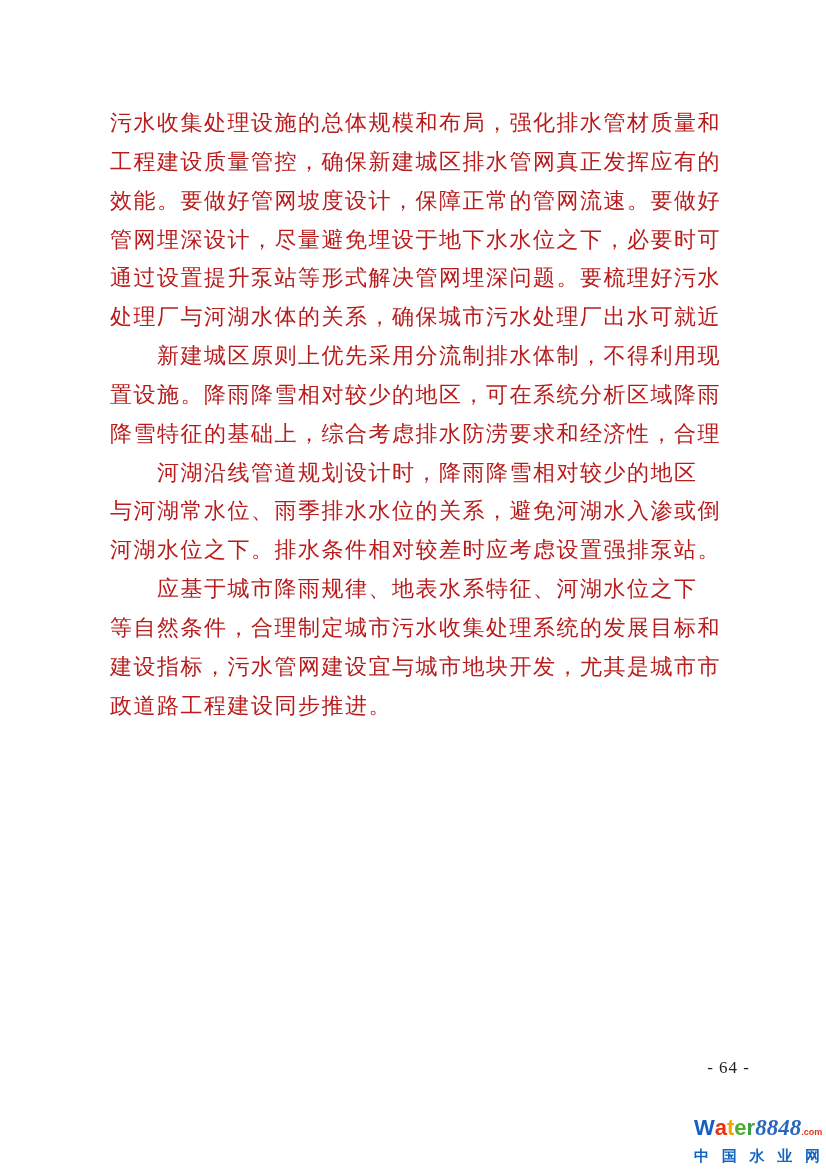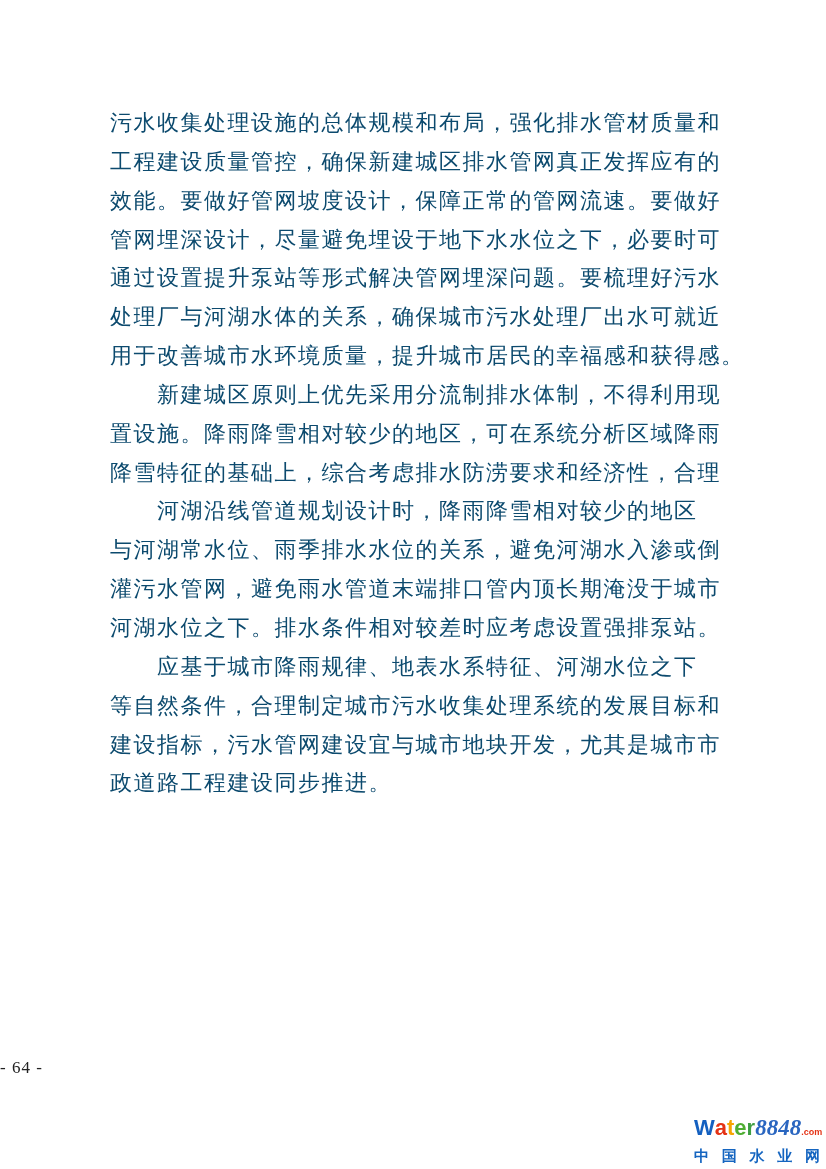--- a/index.html
+++ b/index.html
@@ -13,39 +13,39 @@
     width: 826px;
     height: 1169px;
     background: #ffffff;
     overflow: hidden;
   }
   .text-block {
     position: absolute;
     left: 110px;
     top: 104px;
     width: 640px;
-    color: #0c4a6e;
+    color: #b91c1c;
   }
   .line {
     height: 38.85px;
     line-height: 38.85px;
     font-size: 22px;
     letter-spacing: 1.5px;
     white-space: nowrap;
     text-align: left;
   }
   .line.indent {
     padding-left: 47px;
   }
   .page-number {
     position: absolute;
     top: 1058px;
     left: 0;
     width: 750px;
-    text-align: left;
+    text-align: right;
     font-size: 17px;
     color: #222222;
     letter-spacing: 1px;
   }
   .watermark {
     position: absolute;
     left: 694px;
     top: 1116px;
     width: 128px;
   }
@@ -88,27 +88,25 @@
 
 <div class="page">
 
   <div class="text-block">
       <div class="line">污水收集处理设施的总体规模和布局，强化排水管材质量和</div>
       <div class="line">工程建设质量管控，确保新建城区排水管网真正发挥应有的</div>
       <div class="line">效能。要做好管网坡度设计，保障正常的管网流速。要做好</div>
       <div class="line">管网埋深设计，尽量避免埋设于地下水水位之下，必要时可</div>
       <div class="line">通过设置提升泵站等形式解决管网埋深问题。要梳理好污水</div>
       <div class="line">处理厂与河湖水体的关系，确保城市污水处理厂出水可就近</div>
-      <div class="line">用于改善城市水环境质量，提升城市居民的幸福感和获得感。</div>
       <div class="line indent">新建城区原则上优先采用分流制排水体制，不得利用现</div>
       <div class="line">置设施。降雨降雪相对较少的地区，可在系统分析区域降雨</div>
       <div class="line">降雪特征的基础上，综合考虑排水防涝要求和经济性，合理</div>
       <div class="line indent">河湖沿线管道规划设计时，降雨降雪相对较少的地区</div>
       <div class="line">与河湖常水位、雨季排水水位的关系，避免河湖水入渗或倒</div>
-      <div class="line">灌污水管网，避免雨水管道末端排口管内顶长期淹没于城市</div>
       <div class="line">河湖水位之下。排水条件相对较差时应考虑设置强排泵站。</div>
       <div class="line indent">应基于城市降雨规律、地表水系特征、河湖水位之下</div>
       <div class="line">等自然条件，合理制定城市污水收集处理系统的发展目标和</div>
       <div class="line">建设指标，污水管网建设宜与城市地块开发，尤其是城市市</div>
       <div class="line">政道路工程建设同步推进。</div>
     </div>
 
   <div class="page-number">- 64 -</div>
 
   <div class="watermark">

